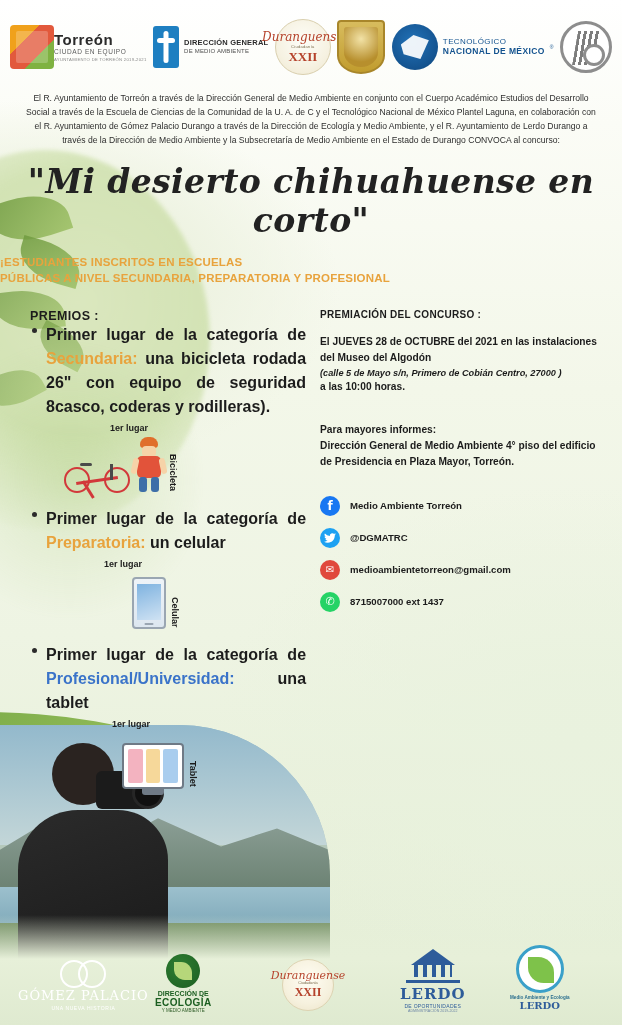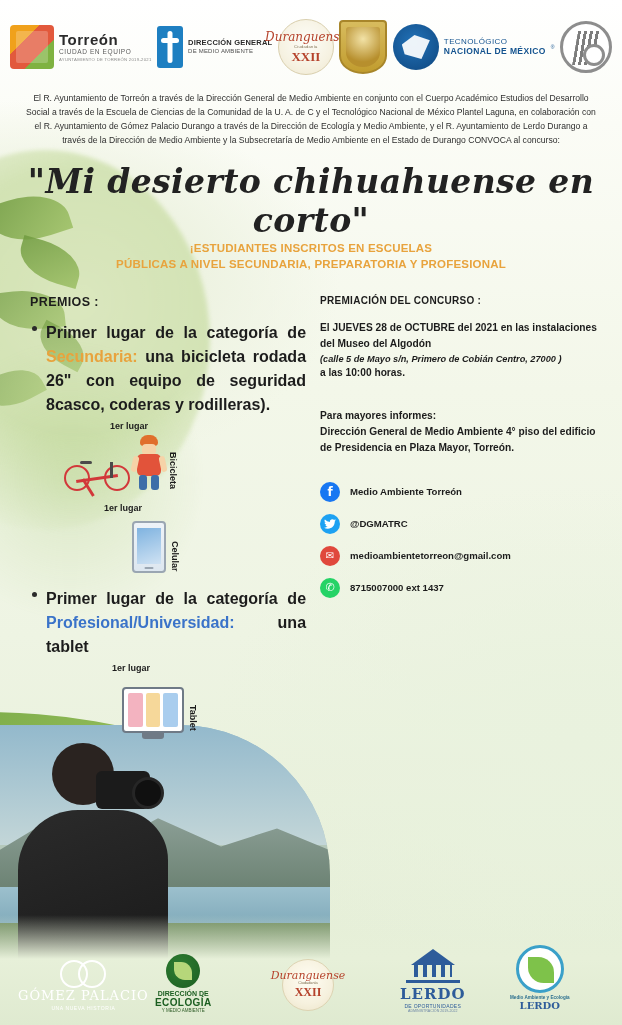--- a/index.html
+++ b/index.html
@@ -54,21 +54,21 @@
     height: 86px;
     padding: 8px 10px 0 10px;
     display: flex;
     align-items: center;
     justify-content: space-between;
     z-index: 4;
   }
   .logo { position: relative; flex: none; }
 
   
-  .logo-torreon { display: flex; align-items: center; gap: 5px; }
+  .logo-torreon { display: flex; align-items: center; }
   .tor-mark {
     width: 44px; height: 44px;
     background:
       linear-gradient(135deg, #f0a11b 0%, #f0a11b 33%, #e2593c 33%, #e2593c 66%, #7fb241 66%);
     border-radius: 4px;
     position: relative;
     overflow: hidden;
   }
   .tor-mark::after {
     content: "";
@@ -209,22 +209,21 @@
     font-weight: bold;
     font-size: 33px;
     color: #222;
     letter-spacing: .4px;
   }
 
   
   .subtitle {
     position: relative;
     z-index: 4;
-    margin-top: 0;
-    text-align: center;
+    margin-top: 14px;
     line-height: 1.45;
   }
   .sub-1 { color: #e8a33d; font-weight: bold; font-size: 11.5px; letter-spacing: .2px; }
   .sub-2 { color: #e8a33d; font-weight: bold; font-size: 11.5px; letter-spacing: .2px; }
   .sub-3 { color: #1a3fb0; font-weight: bold; font-size: 11.5px; letter-spacing: .2px; }
 
   
   .cols {
     position: relative;
     z-index: 4;
@@ -233,21 +232,20 @@
     padding: 0 18px 0 30px;
   }
   .col-left { width: 278px; }
   .col-right { width: 300px; padding-left: 14px; }
 
   .section-h {
     font-size: 12.5px;
     font-weight: bold;
     color: #1c1c1c;
     letter-spacing: .4px;
-    margin-bottom: 12px;
   }
 
   ul.prizes { list-style: none; margin: 0; padding: 0; }
   ul.prizes > li { position: relative; padding-left: 16px; margin-bottom: 6px; }
   ul.prizes > li::before {
     content: "";
     position: absolute; left: 2px; top: 5px;
     width: 5px; height: 5px; border-radius: 50%;
     background: #2b2b2b;
   }
@@ -659,20 +657,28 @@
             <div class="face"></div>
             <div class="body"></div>
           <div class="arm-l"></div>
             <div class="arm-r"></div>
           <div class="leg-l"></div>
             <div class="leg-r"></div>
         </div>
         <span class="ill-side">Bicicleta</span>
       </div>
 
+      <ul class="prizes">
+        <li>
+          <div class="prize-text">
+            <span>Primer lugar de la categoría de</span>
+            <span class="cat-prep">Preparatoria:</span><span class="normal"> un celular</span>
+          </div>
+        </li>
+      </ul>
       <div class="prize-ill">
         <span class="ill-tag" style="left:40px;">1er lugar</span>
         <div style="width:64px;"></div>
         <div class="phone"></div>
         <span class="ill-side">Celular</span>
       </div>
 
       <ul class="prizes">
         <li>
           <div class="prize-text">

